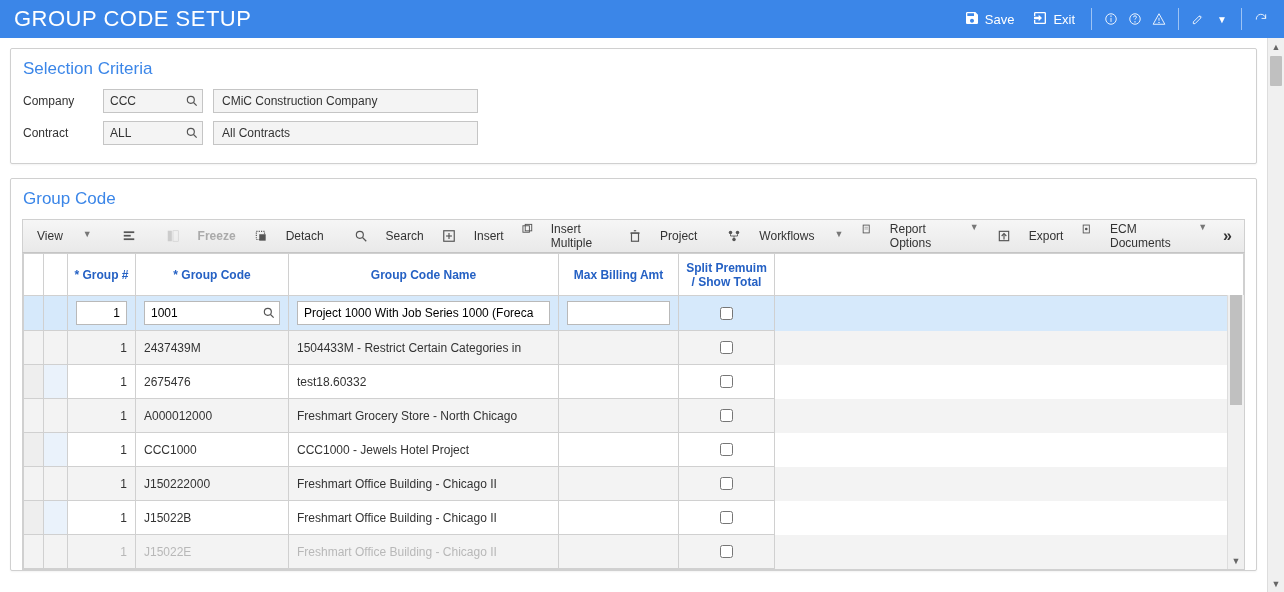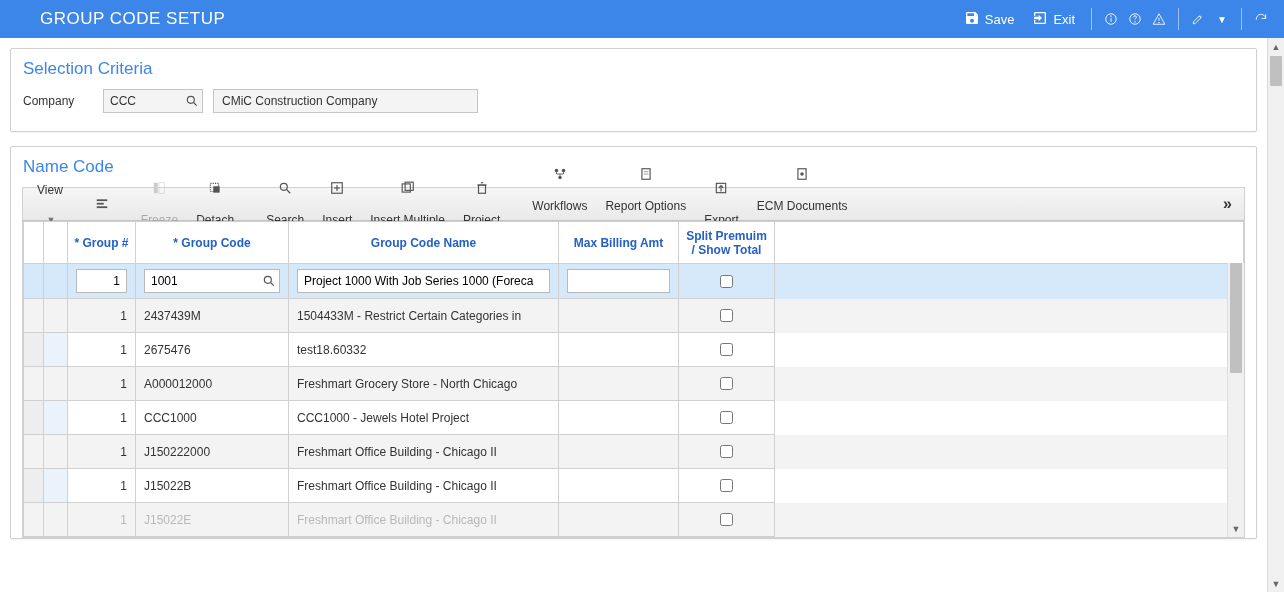--- a/index.html
+++ b/index.html
@@ -1,20 +1,20 @@
 <!DOCTYPE html>
 <html><head>
 <meta charset="utf-8">
 <style>
 * { box-sizing: border-box; margin: 0; padding: 0; }
 body { font-family: Arial, Helvetica, sans-serif; font-size: 12px; color: #333; background: #fff; width: 1284px; height: 592px; overflow: hidden; position: relative; }
 
 
 .header-bar { background: #3b86e8; color: #fff; height: 38px; display: flex; align-items: center; padding: 0 14px; }
-.header-title { font-size: 17px; font-weight: 400; letter-spacing: 0.5px; margin-left: 26px; }
+.header-title { font-size: 22px; font-weight: 400; letter-spacing: 0.5px; }
 .header-actions { margin-left: auto; display: flex; align-items: center; gap: 6px; }
 .header-btn { display: inline-flex; align-items: center; gap: 5px; color: #fff; font-size: 13px; padding: 4px 6px; cursor: pointer; }
 .header-btn svg { width: 16px; height: 16px; fill: #fff; }
 .header-divider { width: 1px; height: 22px; background: rgba(255,255,255,0.5); margin: 0 4px; }
 .header-icon { width: 18px; height: 18px; display: inline-flex; align-items: center; justify-content: center; cursor: pointer; padding: 2px; }
 .header-icon svg { width: 18px; height: 18px; fill: none; stroke: #fff; stroke-width: 1.5; }
 .header-caret { font-size: 10px; color: #fff; padding: 0 4px; cursor: pointer; }
 
 
 .content { padding: 0; height: calc(100% - 38px); position: relative; background: #fff; }
@@ -34,22 +34,22 @@
 .form-row { display: flex; align-items: center; gap: 10px; margin-bottom: 8px; }
 .form-label { width: 70px; color: #333; font-size: 12px; }
 .lov-input { position: relative; width: 100px; }
 .lov-input input { width: 100%; height: 24px; border: 1px solid #c5c5c5; background: #f4f4f4; padding: 0 22px 0 6px; font-size: 12px; color: #333; }
 .lov-input .lov-icon { position: absolute; right: 4px; top: 50%; transform: translateY(-50%); width: 14px; height: 14px; cursor: pointer; }
 .lov-input .lov-icon svg { width: 14px; height: 14px; stroke: #555; fill: none; stroke-width: 2; }
 .readonly-display { width: 265px; height: 24px; border: 1px solid #c5c5c5; background: #f4f4f4; padding: 0 8px; line-height: 22px; font-size: 12px; color: #333; }
 
 
 .toolbar { background: linear-gradient(#f6f6f6,#e9e9e9); border: 1px solid #d0d0d0; border-bottom:1px solid #c5c5c5; height: 34px; display: flex; align-items: center; padding: 0 6px; gap: 2px; }
-.tb-item { display: inline-flex; align-items: center; gap: 18px; padding: 4px 8px; font-size: 12px; color: #333; cursor: pointer; border-radius: 2px; flex-direction: column; }
-.tb-item.disabled { color: #aaa; cursor: default; }
+.tb-item { display: inline-flex; align-items: flex-start; gap: 18px; padding: 4px 8px; font-size: 12px; color: #333; cursor: pointer; border-radius: 2px; }
+.tb-item.disabled { color: #aaa; cursor: default; font-weight: bold; }
 .tb-item svg { width: 14px; height: 14px; fill: #555; }
 .tb-caret { font-size: 9px; color: #777; margin-left: 2px; }
 .tb-sep { width: 12px; }
 .tb-more { margin-left: auto; font-size: 16px; font-weight: bold; padding: 2px 6px; cursor:pointer;}
 
 
 .table-wrap { border: 1px solid #d0d0d0; border-top: none; position: relative; }
 .grid { width: 100%; border-collapse: collapse; table-layout: fixed; }
 .grid th { background: #fff; border: 1px solid #d0d0d0; padding: 6px 6px; font-size: 12px; font-weight: bold; color: #2561c4; text-align: center; height: 42px; vertical-align: middle;}
 .grid td { border: 1px solid #d0d0d0; padding: 5px 8px; font-size: 12px; height: 34px; vertical-align: middle; }
@@ -158,24 +158,37 @@
           <input type="text" value="CCC" style="">
           <span class="lov-icon">
             <svg viewBox="0 0 24 24">
                 <circle cx="10" cy="10" r="6"></circle>
                 <line x1="15" y1="15" x2="20" y2="20"></line>
               </svg>
           </span>
         </div>
         <div class="readonly-display">CMiC Construction Company</div>
       </div>
+      <div class="form-row">
+        <div class="form-label">Contract</div>
+        <div class="lov-input">
+          <input type="text" value="ALL" style="">
+          <span class="lov-icon">
+            <svg viewBox="0 0 24 24">
+                <circle cx="10" cy="10" r="6"></circle>
+                <line x1="15" y1="15" x2="20" y2="20"></line>
+              </svg>
+          </span>
+        </div>
+        <div class="readonly-display">All Contracts</div>
+      </div>
     </div>
 
     <div class="panel nobottom">
-      <div class="panel-title">Name Code</div>
+      <div class="panel-title">Group Code</div>
 
       <div class="panel-body">
 
       <div class="toolbar">
         <div class="tb-item">
           <span>View</span>
           <span class="tb-caret">▼</span>
         </div>
         <div class="tb-sep"></div>
         <div class="tb-item">

